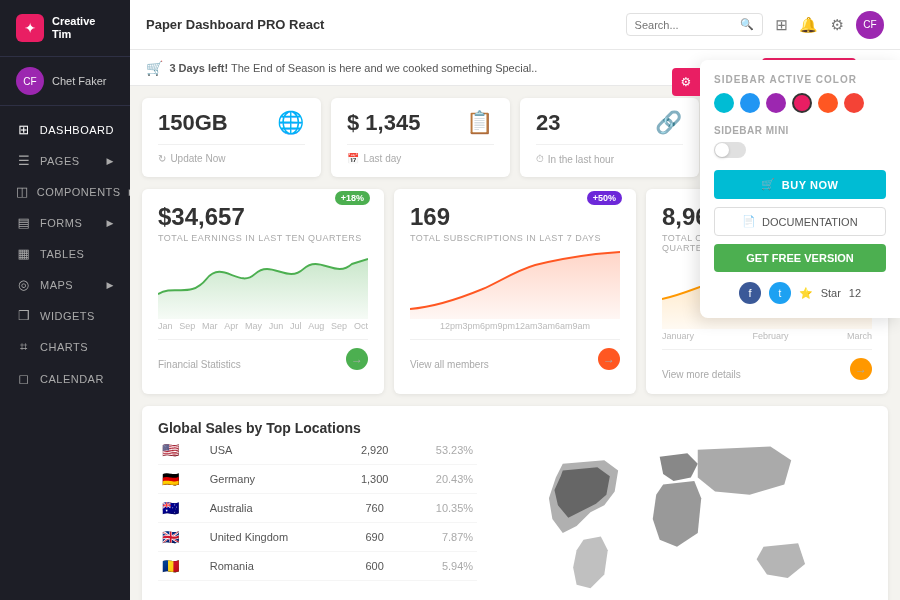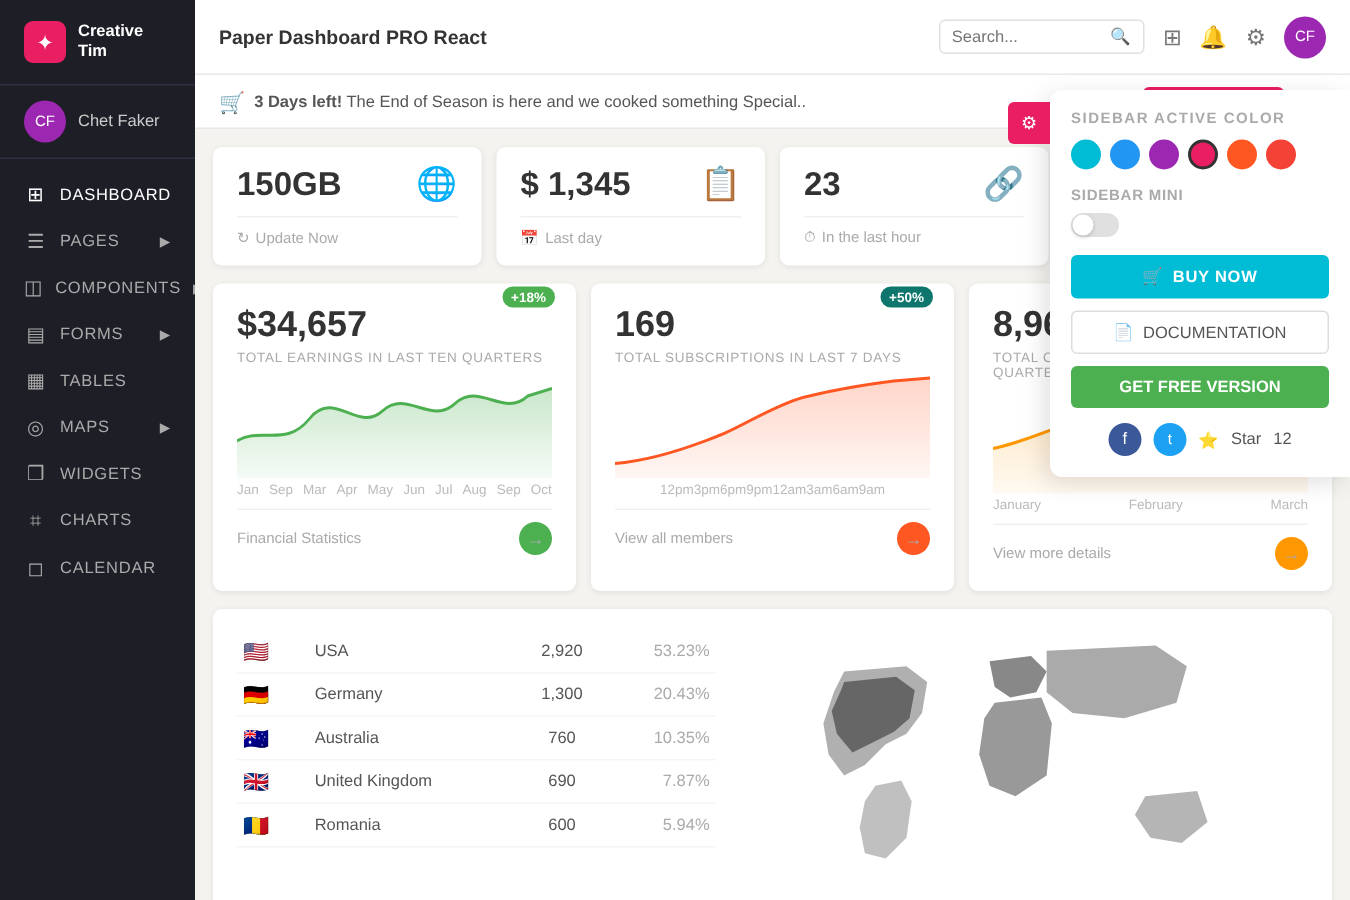--- a/index.html
+++ b/index.html
@@ -97,24 +97,24 @@
     .chart-card {
       background: #fff; border-radius: 6px; padding: 14px 16px;
       box-shadow: 0 1px 4px rgba(0,0,0,0.08); flex: 1; position: relative;
     }
     .chart-card-value { font-size: 24px; font-weight: 700; color: #333; }
     .chart-badge {
       position: absolute; top: 2px; right: 14px;
       font-size: 9px; color: #fff; border-radius: 10px; padding: 2px 6px; font-weight: 600;
     }
     .badge-green { background: #4caf50; }
-    .badge-red { background: #0f766e; }
+    .badge-red { background: #6d28d9; }
     .chart-title { font-size: 9px; color: #aaa; letter-spacing: 0.5px; text-transform: uppercase; margin: 2px 0 6px; }
     .chart-area { height: 70px; position: relative; overflow: hidden; }
-    .chart-footer { margin-top: 8px; font-size: 10px; color: #aaa; display: flex; align-items: center; justify-content: space-between; gap: 29px; }
+    .chart-footer { margin-top: 8px; font-size: 10px; color: #aaa; display: flex; align-items: flex-end; justify-content: space-between; gap: 29px; }
     .chart-footer-dot { width: 22px; height: 22px; border-radius: 50%; display: flex; align-items: center; justify-content: center; font-size: 12px; }
 
     
     svg.chart { width: 100%; height: 70px; }
 
     
     .section-card {
       background: #fff; border-radius: 6px; padding: 14px 16px;
       box-shadow: 0 1px 4px rgba(0,0,0,0.08); margin-bottom: 12px;
     }
@@ -422,20 +422,21 @@
       </div>
       <hr class="card-divider">
       <div class="chart-footer">
         <span>View more details</span>
         <div class="chart-footer-dot" style="background:#ff9800">→</div>
       </div>
     </div>
   </div>
 
   <div class="section-card">
+    <div class="section-title">Global Sales by Top Locations</div>
     <div class="sales-row">
       <div class="sales-table">
         <table>
           <tbody id="sales-tbody">
               <tr>
       <td><span class="flag">🇺🇸</span></td>
       <td>USA</td>
       <td>2,920</td>
       <td>53.23%</td>
     </tr>

